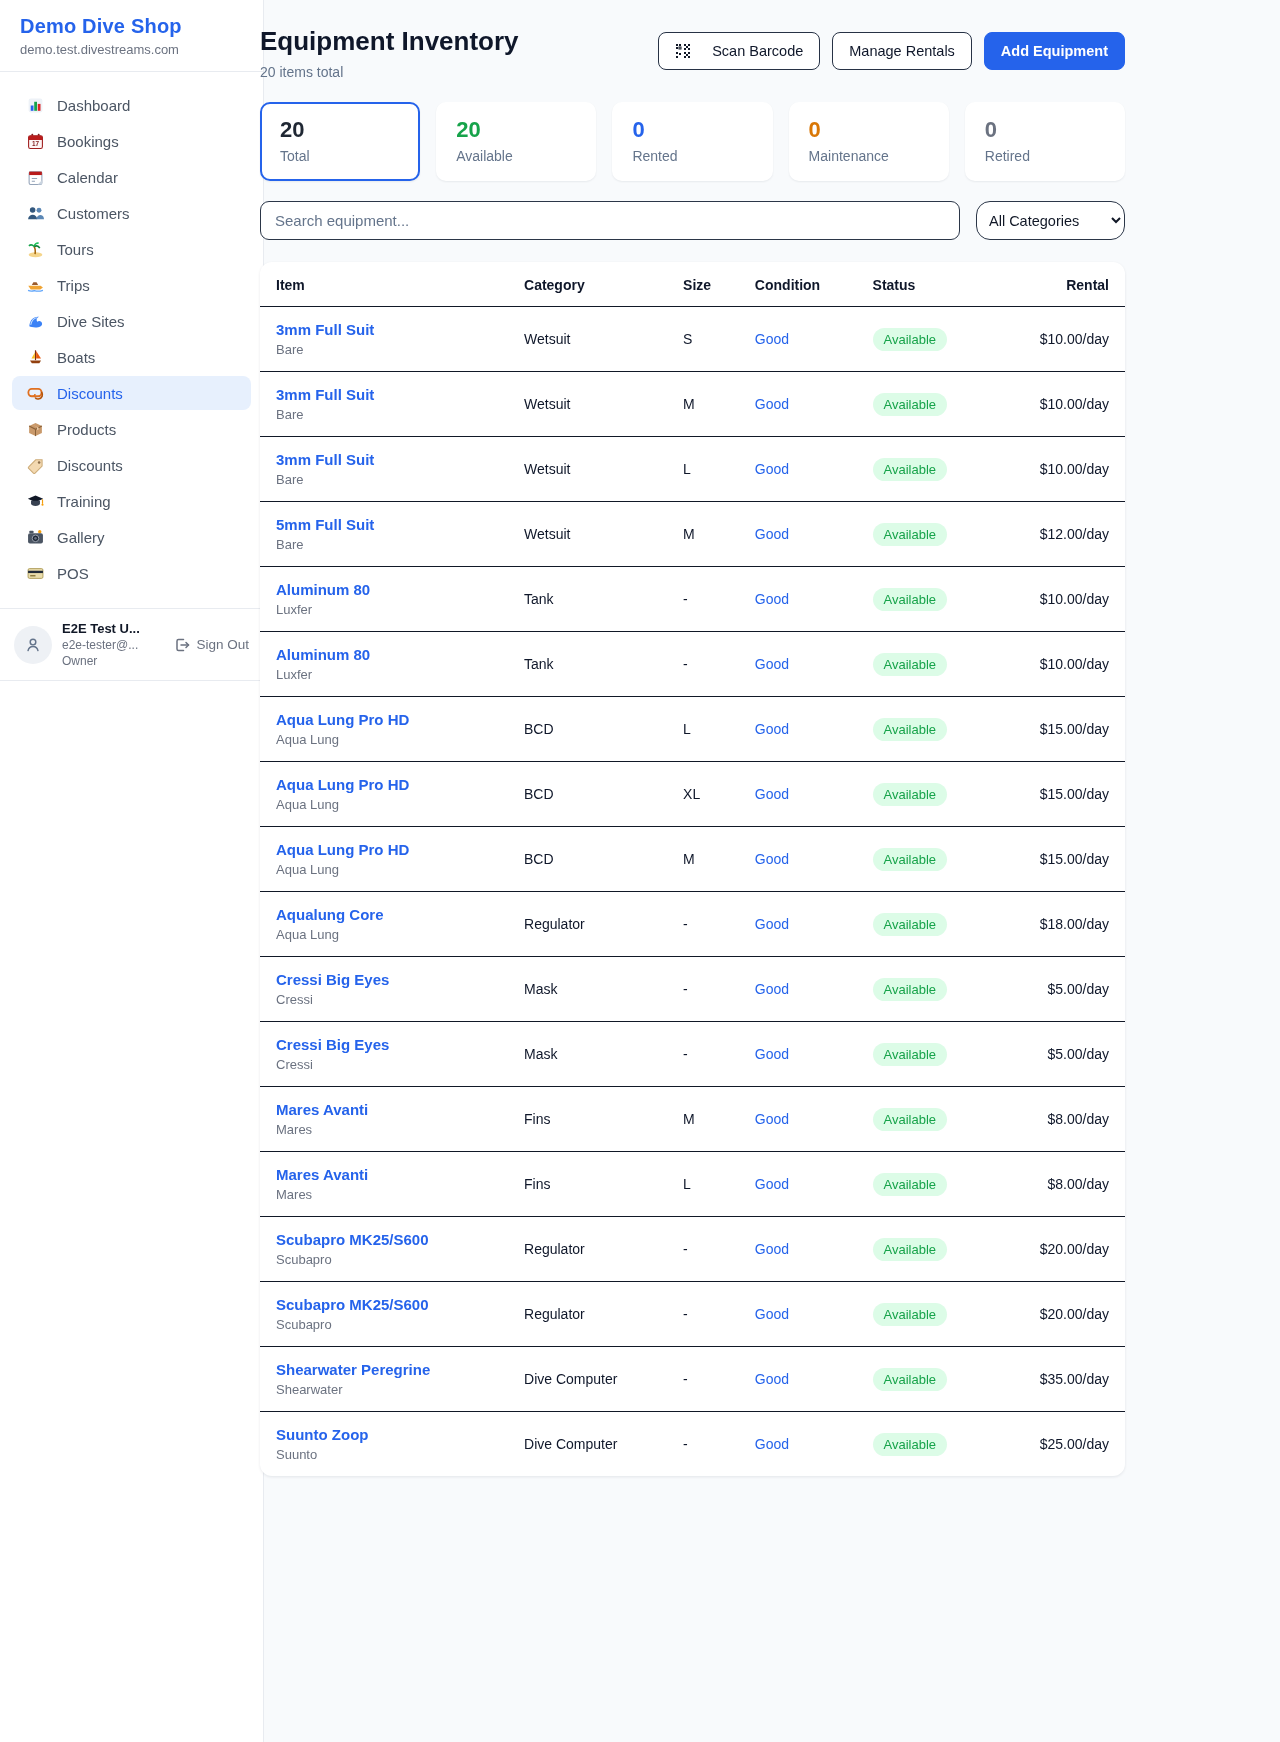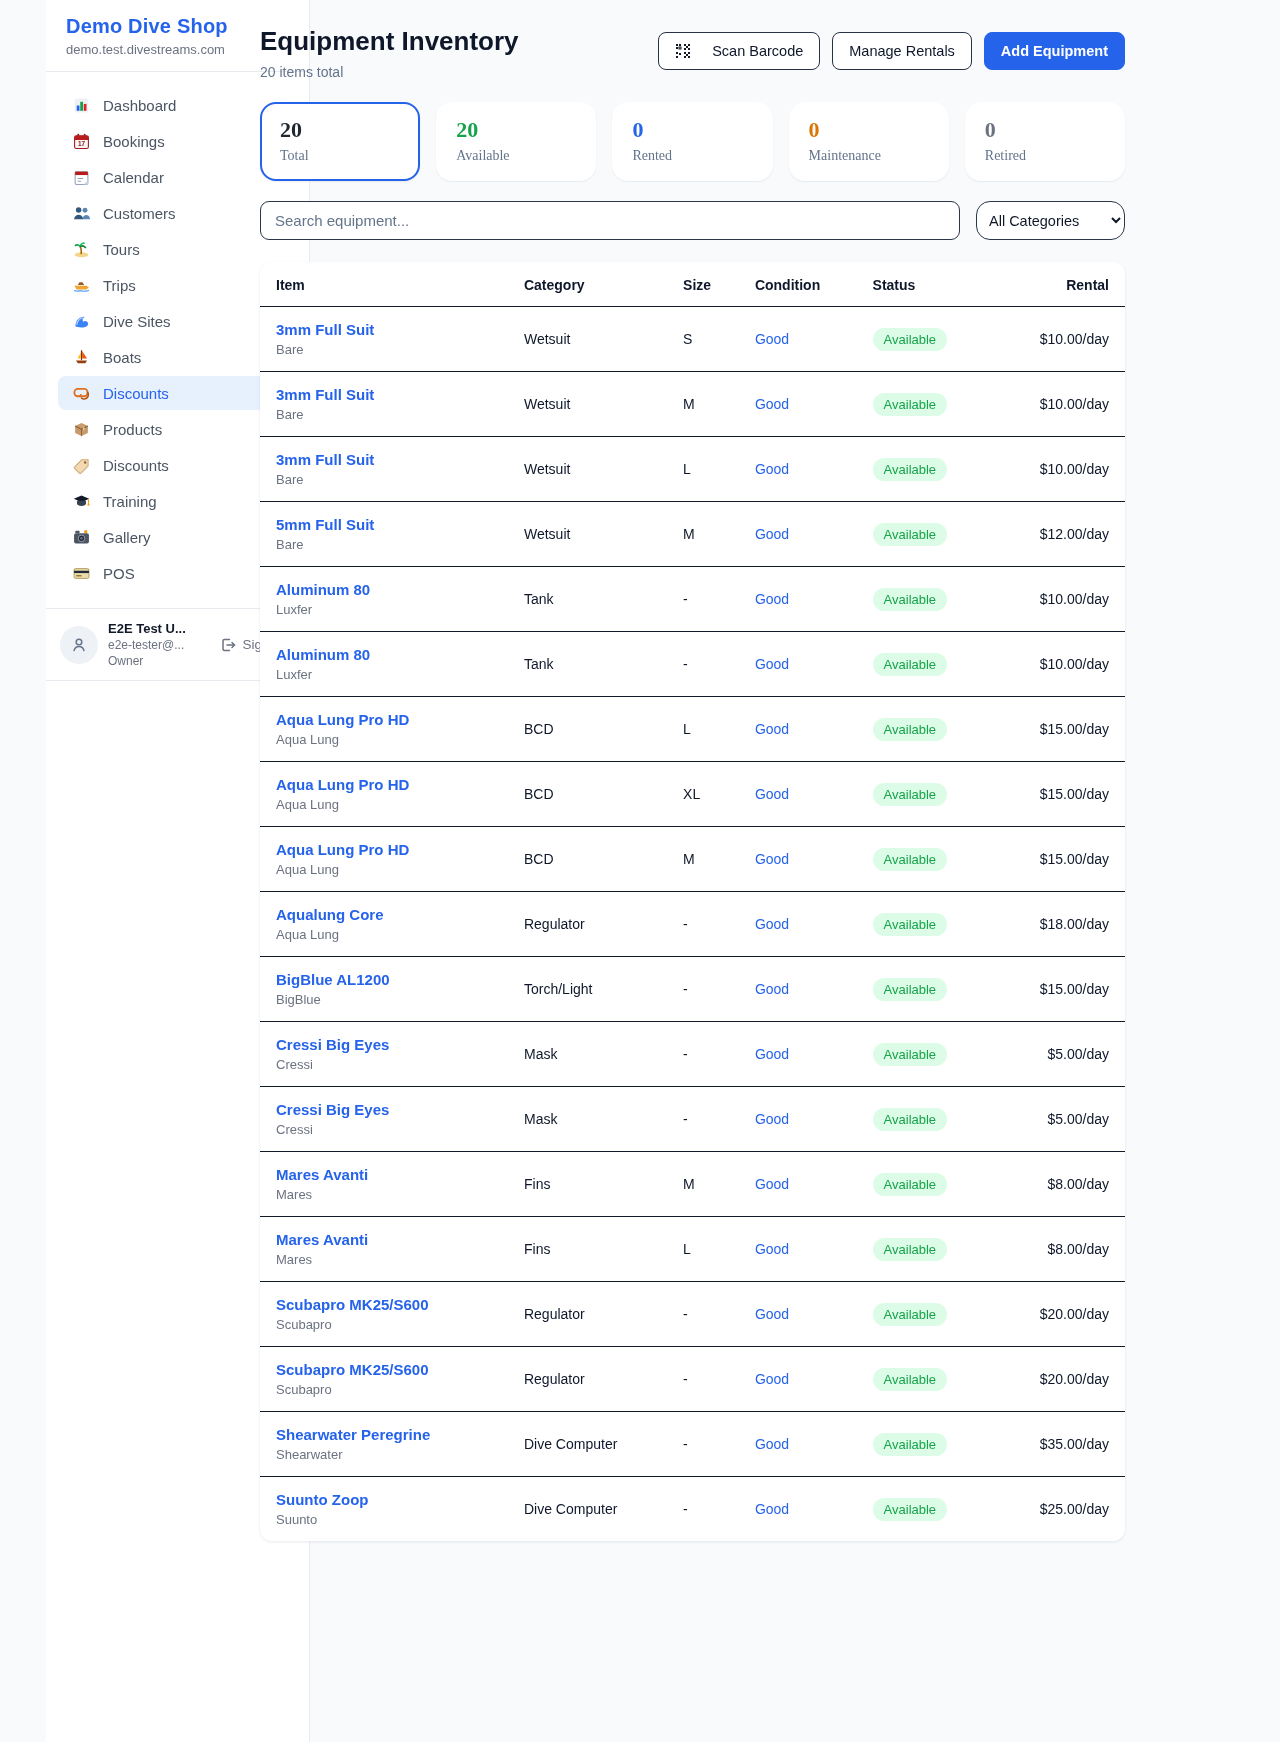--- a/index.html
+++ b/index.html
@@ -4,21 +4,21 @@
 <style>
   * { box-sizing: border-box; }
   html,body { margin:0; padding:0; }
   body {
     width:1280px; height:1742px; position:relative;
     background:#f8fafc; color:#111827;
     font-family:"Liberation Sans", sans-serif;
   }
   
   .sidebar { position:absolute; left:0; top:0; width:264px; height:100%;
-    background:#ffffff; border-right:1px solid #e8ebf0;margin-left:46px; }
+    background:#ffffff; border-right:1px solid #e8ebf0; }
   .brand { padding:15px 20px 14px; border-bottom:1px solid #e8ebf0; }
   .brand-name { font-size:20px; font-weight:bold; color:#2563eb; letter-spacing:.2px; }
   .brand-domain { font-size:13px; color:#6b7280; margin-top:4px; }
   .nav { padding:16px 12px 10px; }
   .nav-item { display:flex; align-items:center; gap:13px; padding:8px 14px;
     border-radius:8px; color:#4b5563; font-size:15px; cursor:pointer; margin-bottom:2px; }
   .nav-item.active { background:#e7f0fd; color:#2563eb; }
   .nav-icon { width:18px; height:18px; display:inline-flex; align-items:center; justify-content:center; flex:0 0 18px; }
   .nav-icon svg { width:17px; height:17px; }
   .user { border-top:1px solid #e8ebf0; border-bottom:1px solid #e8ebf0;
@@ -35,22 +35,22 @@
   .page-header { display:flex; justify-content:space-between; align-items:flex-start; }
   .page-title { font-size:26px; font-weight:800; color:#0f172a; margin:6px 0 7px; }
   .page-subtitle { font-size:14px; color:#64748b; }
   .actions { display:flex; gap:12px; margin-top:12px; }
   .btn { height:38px; padding:16px 16px; border-radius:8px; background:#fff;
     border:1px solid #273245; font-size:14.5px; color:#0f172a; font-weight:500;
     display:inline-flex; align-items:center; gap:21px; cursor:pointer; white-space:nowrap; }
   .btn-primary { background:#2563eb; border-color:#2563eb; color:#fff; font-weight:600; }
   
   .stats { display:flex; gap:16px; margin-top:22px; }
-  .stat { flex:1; background:#fff; border-radius:16px; padding:13px 18px 15px;
-    box-shadow:0 1px 2px rgba(16,24,40,.07); border:2px solid transparent; cursor:pointer;font-family:Liberation Serif, serif; }
+  .stat { flex:1; background:#fff; border-radius:10px; padding:13px 18px 15px;
+    box-shadow:0 1px 2px rgba(16,24,40,.07); border:2px solid transparent; cursor:pointer; }
   .stat.selected { border-color:#2563eb; }
   .stat-value { font-size:22px; font-weight:800; }
   .stat-value.dark { color:#1f2733; }
   .stat-value.green { color:#16a34a; }
   .stat-value.blue { color:#2563eb; }
   .stat-value.orange { color:#d97706; }
   .stat-value.gray { color:#6b7280; }
   .stat-label { font-size:14px; color:#64748b; margin-top:5px; }
   
   .filters { display:flex; gap:16px; margin-top:20px; }
@@ -526,35 +526,20 @@
             <td>-</td>
             <td>
               <span class="cond-link">Good</span>
             </td>
             <td>
               <span class="badge-available">Available</span>
             </td>
             <td class="col-rental-cell">$18.00/day</td>
           </tr>
 
-          <tr>
-            <td>
-              <div class="item-name">BigBlue AL1200</div>
-              <div class="item-brand">BigBlue</div>
-            </td>
-            <td>Torch/Light</td>
-            <td>-</td>
-            <td>
-              <span class="cond-link">Good</span>
-            </td>
-            <td>
-              <span class="badge-available">Available</span>
-            </td>
-            <td class="col-rental-cell">$15.00/day</td>
-          </tr>
 
           <tr>
             <td>
               <div class="item-name">Cressi Big Eyes</div>
               <div class="item-brand">Cressi</div>
             </td>
             <td>Mask</td>
             <td>-</td>
             <td>
               <span class="cond-link">Good</span>

